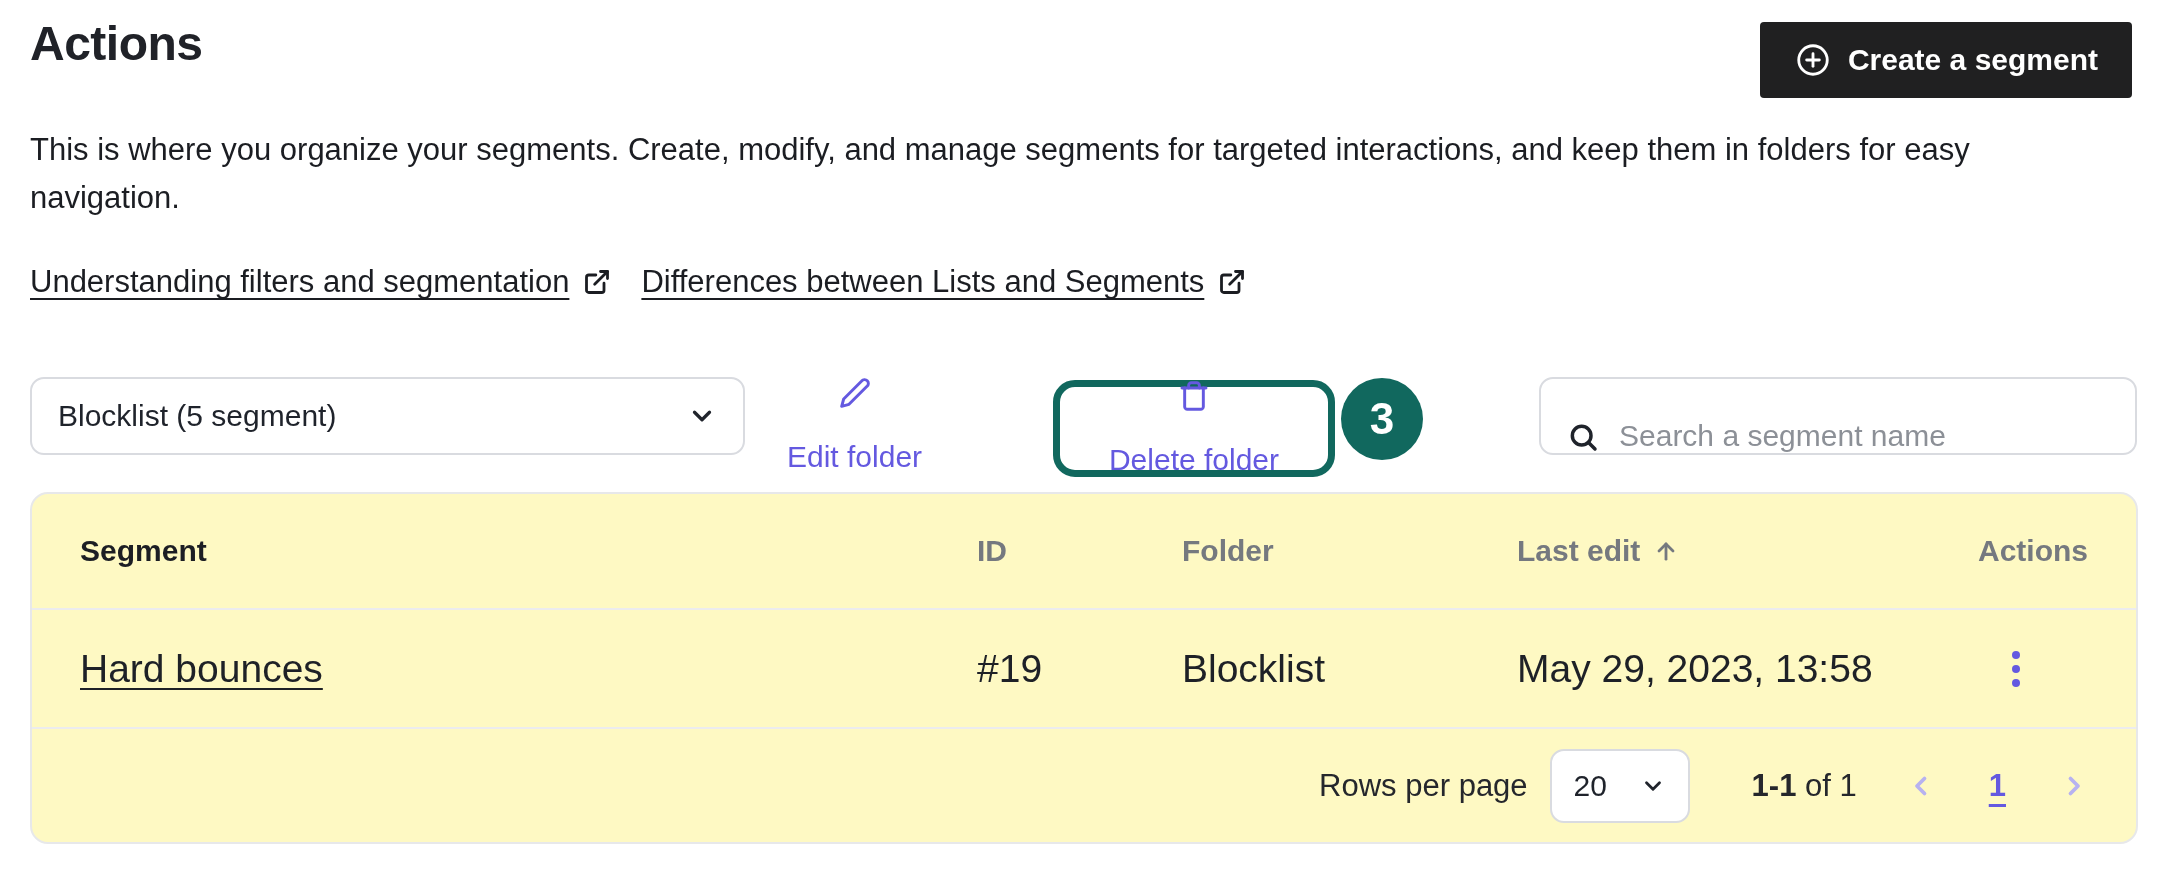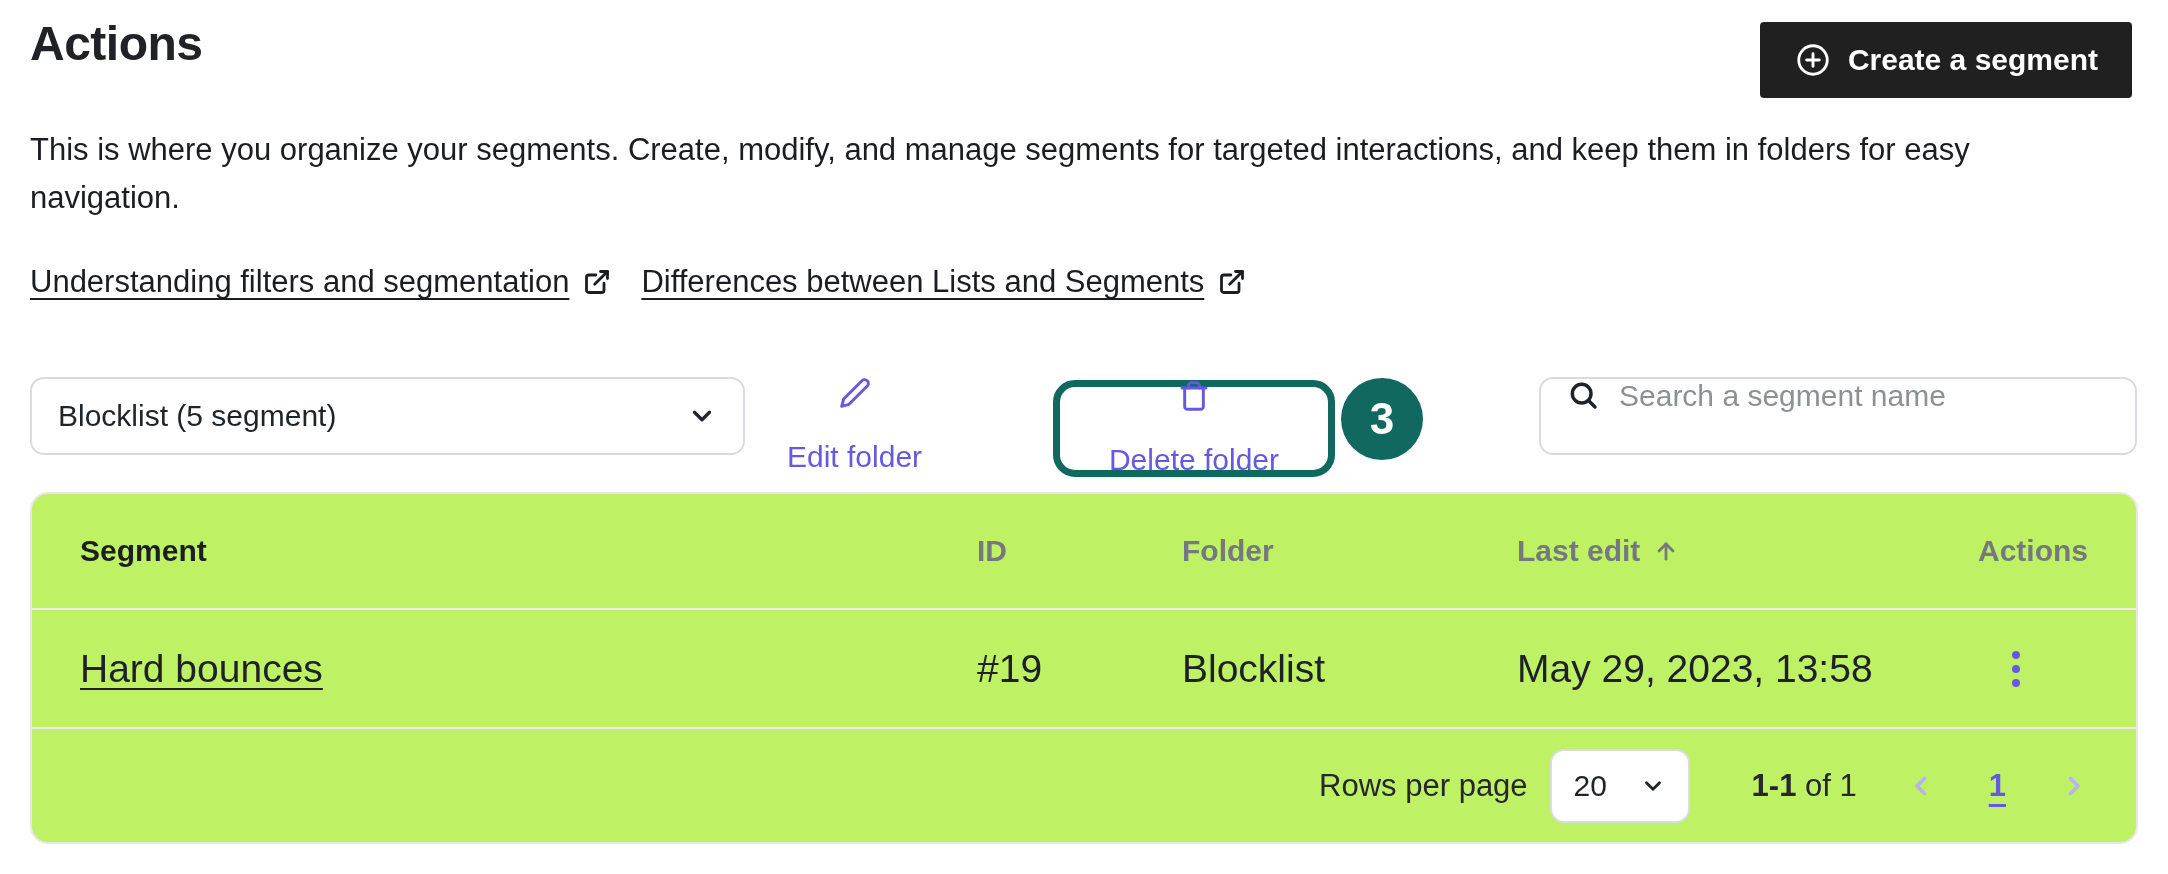--- a/index.html
+++ b/index.html
@@ -68,32 +68,32 @@
   }
   .step-badge {
     position:absolute; left:1341px; top:378px; width:82px; height:82px;
     border-radius:50%; background: var(--annotation-teal, #11685e);
     color:#fff; font-size:44px; font-weight:700;
     display:flex; align-items:center; justify-content:center;
   }
   .search-box {
     position:absolute; right:31px; top:377px; width:598px; height:78px;
     border:2px solid #d9dbe0; border-radius:14px; background:#fff;
-    display:flex; align-items:flex-start; gap:20px; padding:0 26px;
+    display:flex; align-items:flex-end; gap:20px; padding:0 26px;
   }
   .search-box input {
     flex:1; border:none; outline:none; font-size:30px;
     font-family:"Liberation Sans", sans-serif; color:#1f232b; background:transparent;
   }
   .search-box input::placeholder { color:#8c9097; }
 
   
   .table-card {
     position:absolute; left:30px; top:492px; width:2108px; height:352px;
-    border:2px solid #e7e8ea; border-radius:18px; background:#bef264;
+    border:2px solid #e7e8ea; border-radius:18px; background:#fef9c3;
     display:flex; flex-direction:column; overflow:hidden;
   }
   .t-row {
     display:grid;
     grid-template-columns: 897px 205px 335px 460px 1fr;
     align-items:center; padding:0 48px;
   }
   .t-head { height:116px; border-bottom:2px solid #ececee; }
   .th { font-size:30px; font-weight:600; color:#75797f; }
   .th-segment { font-weight:700; color:#1c1e24; }

